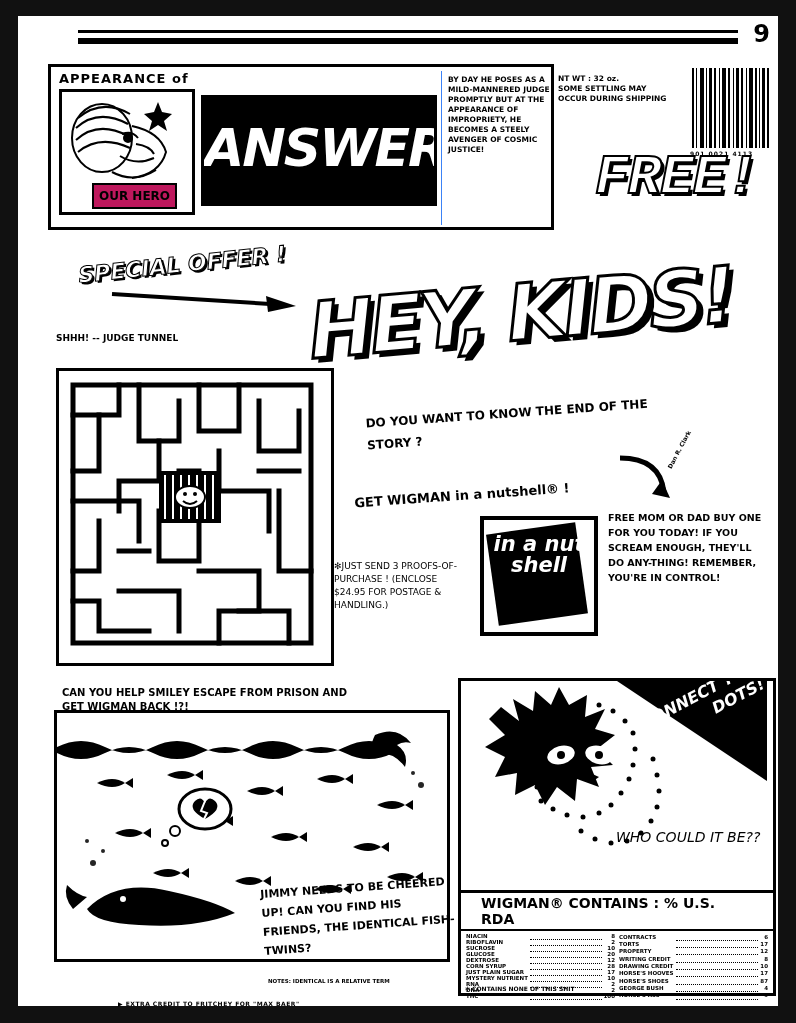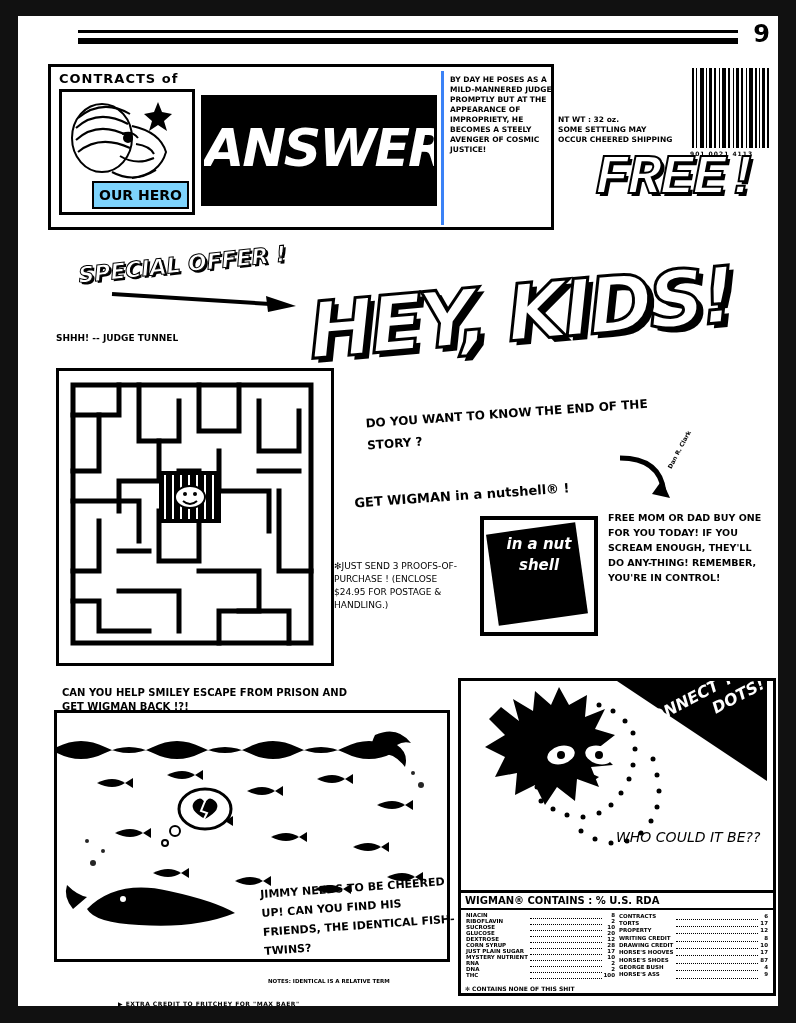--- a/index.html
+++ b/index.html
@@ -9,27 +9,27 @@
 
   
   .toprule{position:absolute;left:60px;top:14px;width:660px;height:3px;background:#000;}
   .toprule2{position:absolute;left:60px;top:22px;width:660px;height:6px;background:#000;}
   .pageno{position:absolute;right:8px;top:4px;font-size:24px;font-weight:bold;font-family:"DejaVu Sans",sans-serif;}
 
   
   .panel-wig{position:absolute;left:30px;top:48px;width:500px;height:160px;border:3px solid #000;background:#fff;}
   .adv{position:absolute;left:8px;top:4px;font-size:13px;font-weight:bold;letter-spacing:1px;}
   .heroframe{position:absolute;left:8px;top:22px;width:130px;height:120px;border:3px solid #000;overflow:hidden;background:#fff;}
-  .ourhero{position:absolute;left:30px;bottom:3px;font-size:14px;font-weight:bold;border:2px solid #000;padding:4px 5px;background:#7dd3fc;}
+  .ourhero{position:absolute;left:30px;bottom:3px;font-size:12px;font-weight:bold;border:2px solid #000;padding:4px 5px;background:#be185d;}
   .wigword{position:absolute;left:150px;top:28px;width:230px;height:105px;background:#000;color:#fff;
            font-size:52px;font-weight:bold;font-style:italic;letter-spacing:-2px;line-height:100px;text-align:center;
            border:3px solid #000;overflow:hidden;}
-  .blurb{position:absolute;left:390px;top:4px;width:105px;height:150px;border-left:3px solid #3b82f6;padding:4px 4px 0 6px;
+  .blurb{position:absolute;left:390px;top:4px;width:105px;height:150px;border-left:1px solid #3b82f6;padding:4px 4px 0 6px;
          font-size:7.5px;line-height:10px;font-weight:bold;}
-  .netwt{position:absolute;left:540px;top:58px;width:120px;font-size:7.5px;line-height:10px;font-weight:bold;margin-top:41px;}
+  .netwt{position:absolute;left:540px;top:58px;width:120px;font-size:7.5px;line-height:10px;font-weight:bold;}
   .barcode{position:absolute;left:672px;top:52px;width:80px;height:98px;}
   .barcode .num{position:absolute;top:82px;left:0;font-size:6px;font-weight:bold;letter-spacing:1px;}
 
   .free{position:absolute;right:20px;top:130px;font-size:56px;font-weight:bold;font-style:italic;
         letter-spacing:-1px;-webkit-text-stroke:2px #000;color:#fff;text-shadow:3px 3px 0 #000;font-family:Liberation Mono, monospace;}
   .special{position:absolute;left:60px;top:236px;font-size:22px;font-weight:bold;font-style:italic;
            -webkit-text-stroke:1px #000;color:#fff;text-shadow:2px 2px 0 #000;transform:rotate(-6deg);}
   .heykids{position:absolute;left:290px;top:252px;font-size:78px;font-weight:bold;font-style:italic;
            letter-spacing:-4px;color:#fff;-webkit-text-stroke:3px #000;text-shadow:5px 5px 0 #000;transform:rotate(-5deg);}
   .shhh{position:absolute;left:38px;top:316px;font-size:9px;font-weight:bold;line-height:12px;}
@@ -38,59 +38,59 @@
   
   .maze{position:absolute;left:38px;top:352px;width:272px;height:292px;border:3px solid #000;background:#fff;overflow:hidden;}
   .mazecap{position:absolute;left:44px;top:670px;width:300px;font-size:10px;font-weight:bold;line-height:14px;}
 
   
   .q1{position:absolute;left:348px;top:386px;width:300px;font-size:12px;font-weight:bold;line-height:22px;transform:rotate(-4deg);}
   .q2{position:absolute;left:336px;top:470px;width:270px;font-size:13px;font-weight:bold;transform:rotate(-4deg);}
   .send{position:absolute;left:316px;top:544px;width:135px;font-size:9px;font-weight:normal;line-height:13px;}
   .nutlogo{position:absolute;left:462px;top:500px;width:110px;height:112px;border:4px solid #000;background:#fff;}
   .nutinner{position:absolute;left:8px;top:8px;width:90px;height:92px;background:#000;transform:rotate(-8deg);}
-  .nuttext{position:absolute;left:0;top:14px;width:110px;text-align:center;color:#fff;font-size:15px;font-weight:bold;font-style:italic;line-height:21px;}
+  .nuttext{position:absolute;left:0;top:14px;width:110px;text-align:center;color:#fff;font-size:21px;font-weight:bold;font-style:italic;line-height:21px;}
   .momdad{position:absolute;left:590px;top:494px;width:160px;font-size:9.5px;font-weight:bold;line-height:15px;}
   .curvearrow{position:absolute;left:596px;top:438px;width:64px;height:46px;}
 
   
   .fish{position:absolute;left:36px;top:694px;width:390px;height:246px;border:3px solid #000;background:#fff;overflow:hidden;}
   .jimmy{position:absolute;left:244px;top:862px;width:200px;font-size:11px;font-weight:bold;line-height:19px;transform:rotate(-4deg);}
   .answerbox{position:absolute;left:48px;top:930px;width:180px;height:42px;border:3px solid #000;background:#fff;
              font-size:8.5px;font-weight:bold;line-height:12px;padding:4px 6px;}
   .notes{position:absolute;left:250px;top:962px;font-size:5.5px;font-weight:bold;}
   .extra{position:absolute;left:100px;top:984px;font-size:6px;font-weight:bold;letter-spacing:0.5px;}
 
   
   .dots{position:absolute;left:440px;top:662px;width:312px;height:212px;border:3px solid #000;background:#fff;overflow:hidden;}
   .connect{position:absolute;right:6px;top:6px;width:140px;color:#fff;font-size:16px;font-weight:bold;font-style:italic;
            line-height:20px;text-align:right;transform:rotate(-28deg);}
   .whocould{position:absolute;left:598px;top:812px;width:146px;font-size:14px;font-weight:normal;font-style:italic;line-height:19px;}
 
   
   .nutri{position:absolute;left:440px;top:874px;width:312px;height:100px;border:3px solid #000;background:#fff;}
-  .nutri h4{margin:0;padding:2px 4px;font-size:10px;font-weight:bold;border-bottom:2px solid #000;}
+  .nutri h4{margin:0;padding:2px 20px;font-size:14px;font-weight:bold;border-bottom:2px solid #000;}
   .nutri table{width:100%;border-collapse:collapse;}
   .nutri td{font-size:5.5px;font-weight:bold;padding:0 2px;white-space:nowrap;}
   .dotlead{border-bottom:1px dotted #000;width:100%;}
   .nutfoot{position:absolute;left:4px;bottom:1px;font-size:6px;font-weight:bold;}
   svg{display:block;}
 </style>
 </head>
 <body>
 
 <div class="page">
   <div class="sheet">
 
     <div class="toprule"></div>
     <div class="toprule2"></div>
     <div class="pageno">9</div>
 
     <div class="panel-wig">
-      <div class="adv">CONTRACTS of</div>
+      <div class="adv">APPEARANCE of</div>
 
       <div class="heroframe">
         <svg width="124" height="114" viewBox="0 0 124 114">
           <rect x="0" y="0" width="124" height="114" fill="#fff"></rect>
           <g stroke="#000" stroke-width="2" fill="none">
             <ellipse cx="40" cy="46" rx="30" ry="34"></ellipse>
             <path d="M16 26 Q40 6 68 22"></path>
             <path d="M14 36 Q36 16 66 32"></path>
             <path d="M14 48 Q36 28 66 44"></path>
             <path d="M16 60 Q38 42 68 56"></path>
@@ -106,21 +106,21 @@
         <div class="ourhero">OUR HERO</div>
       </div>
 
       <div class="wigword">ANSWER</div>
 
       <div class="blurb">BY DAY HE POSES AS A MILD-MANNERED JUDGE PROMPTLY BUT AT THE APPEARANCE OF IMPROPRIETY, HE BECOMES A STEELY AVENGER OF COSMIC JUSTICE!</div>
     </div>
 
     <div class="netwt">
       <div>NT WT : 32 oz.</div>
-      <div>SOME SETTLING MAY OCCUR CHEERED SHIPPING</div>
+      <div>SOME SETTLING MAY OCCUR DURING SHIPPING</div>
     </div>
 
     <div class="barcode">
       <svg width="80" height="82">
         <g fill="#000">
           <rect x="2" y="0" width="2" height="80"></rect>
             <rect x="6" y="0" width="1" height="80"></rect>
           <rect x="10" y="0" width="4" height="80"></rect>
             <rect x="16" y="0" width="1" height="80"></rect>
           <rect x="19" y="0" width="3" height="80"></rect>

